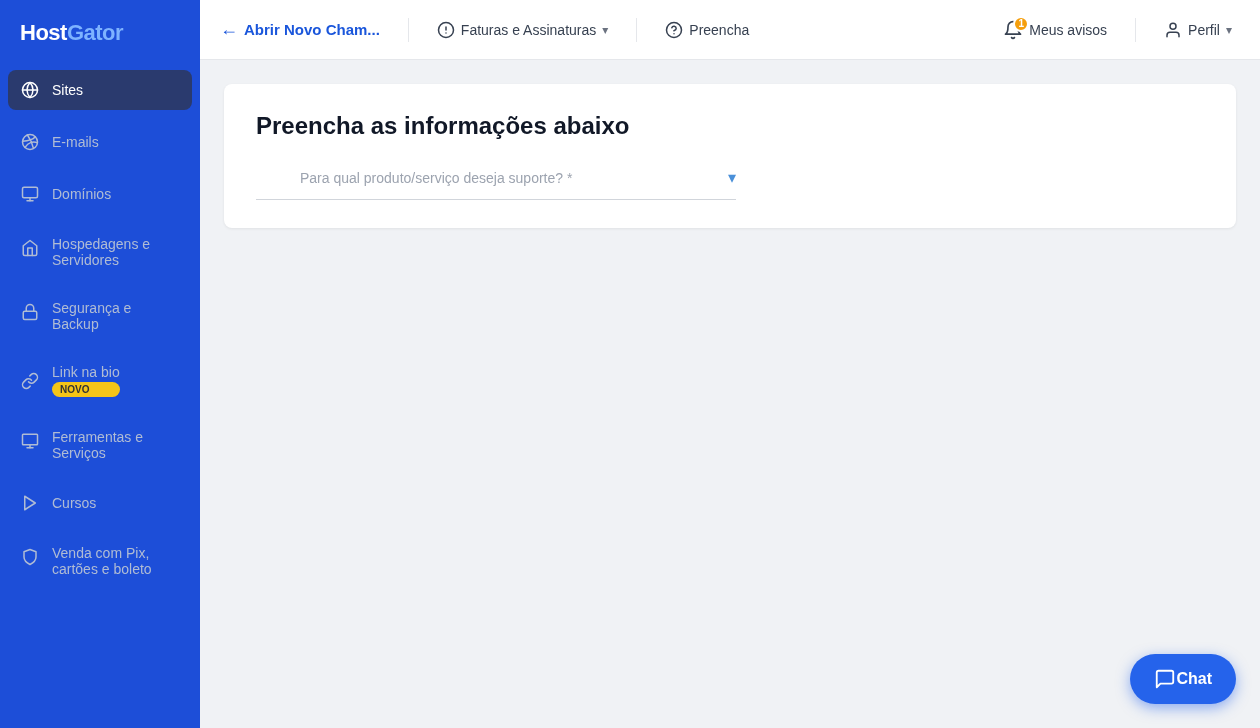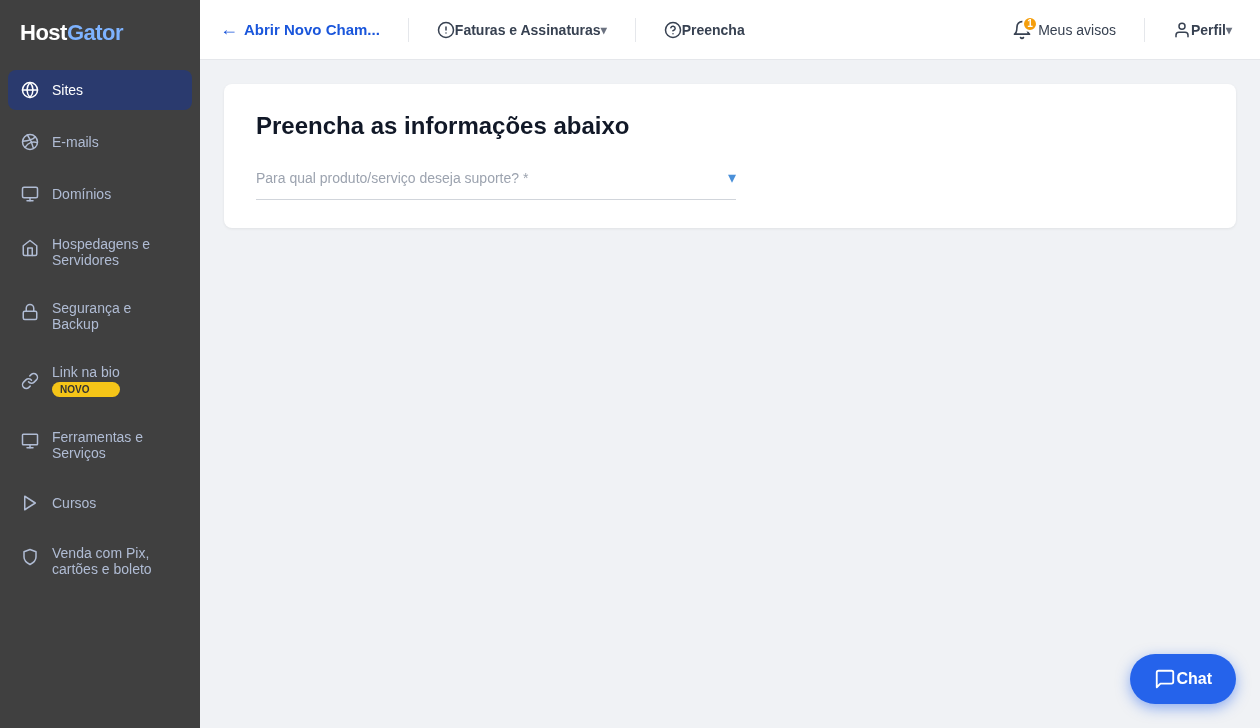--- a/index.html
+++ b/index.html
@@ -1,21 +1,21 @@
 <!DOCTYPE html>
 <html><head>
   <meta charset="utf-8">
   <style>
     * { box-sizing: border-box; margin: 0; padding: 0; }
     body { font-family: -apple-system, BlinkMacSystemFont, 'Segoe UI', sans-serif; background: #f0f2f5; display: flex; height: 728px; width: 1260px; overflow: hidden; }
 
     
     .sidebar {
       width: 200px;
-      background: #404040;
+      background: #1d4ed8;
       color: #fff;
       display: flex;
       flex-direction: column;
       padding: 0;
       flex-shrink: 0;
       height: 728px;
     }
     .sidebar-logo {
       padding: 20px 20px 24px 20px;
       font-size: 22px;
@@ -84,24 +84,24 @@
       font-size: 15px;
       font-weight: 600;
       cursor: pointer;
       margin-right: 8px;
     }
     .topnav-back .arrow { font-size: 18px; }
     .topnav-divider { width: 1px; height: 24px; background: #e5e7eb; margin: 0 12px; }
     .topnav-item {
       display: flex;
       align-items: center;
-      gap: 0;
+      gap: 6px;
       color: #374151;
       font-size: 14px;
-      font-weight: 700;
+      font-weight: 400;
       cursor: pointer;
       padding: 6px 8px;
       border-radius: 6px;
     }
     .topnav-spacer { flex: 1; }
     .notification-btn {
       position: relative;
       display: flex;
       align-items: center;
       gap: 6px;
@@ -158,20 +158,21 @@
     .form-select-display {
       display: flex;
       align-items: center;
       justify-content: space-between;
       cursor: pointer;
       padding: 4px 0;
     }
     .form-select-placeholder {
       color: #9ca3af;
       font-size: 14px;
+      margin-left: 44px;
     }
     .form-select-chevron {
       color: #4a90d9;
       font-size: 16px;
     }
 
     
     .chat-btn {
       position: fixed;
       bottom: 24px;

